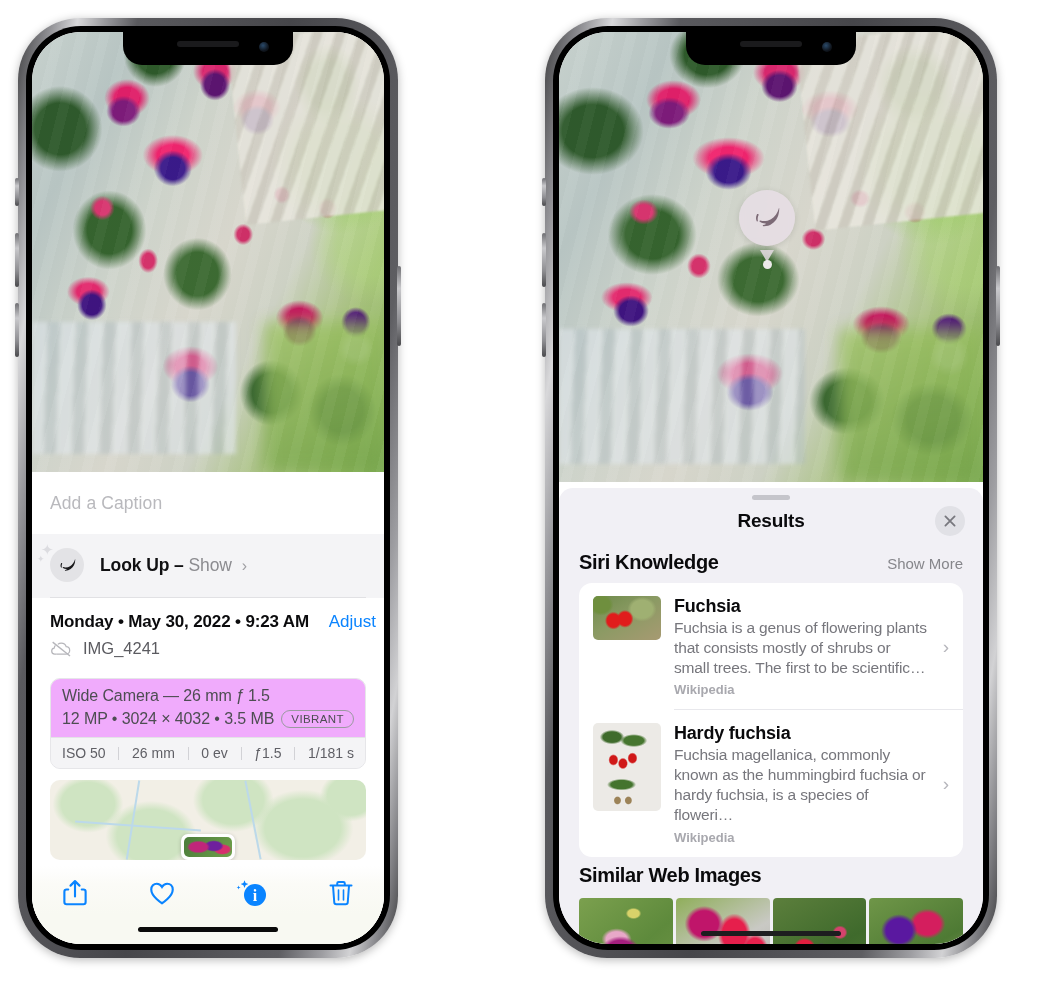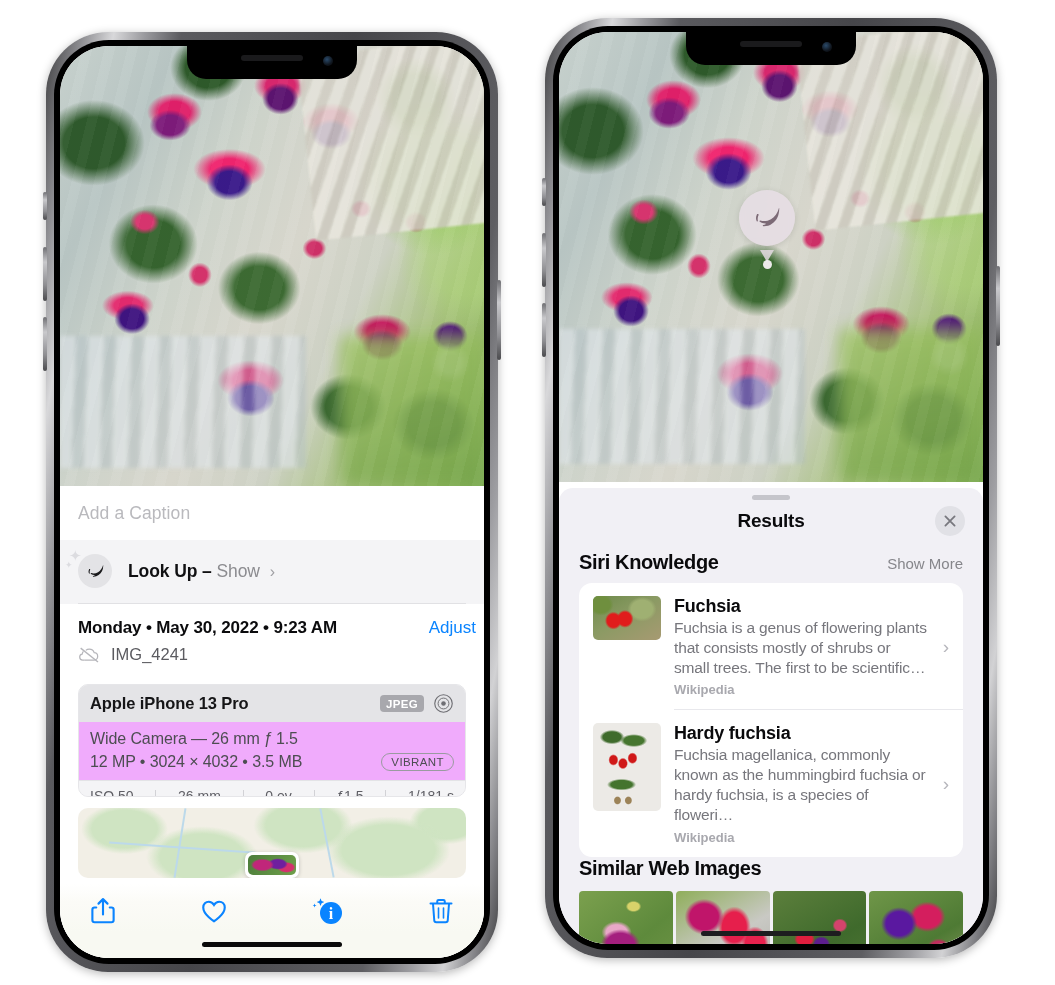--- a/index.html
+++ b/index.html
@@ -400,21 +400,21 @@
     height: 22px; display: flex; align-items: center; justify-content: center;
     z-index: 40;
   }
   .home-pill-dark { width: 140px; height: 5px; border-radius: 3px; background: #1d1d1f; }
 </style>
 </head>
 <body>
 
 <div class="stage">
 
-  <div class="phone" style="left:18px; top:32px; width:452px; height:940px;margin-left:28px;">
+  <div class="phone" style="left:18px; top:18px; width:380px; height:940px;">
     <div class="btn-side btn-left" style="top:160px; height:28px;"></div>
     <div class="btn-side btn-left" style="top:215px; height:54px;"></div>
     <div class="btn-side btn-left" style="top:285px; height:54px;"></div>
     <div class="btn-side btn-right" style="top:248px; height:80px;"></div>
 
     <div class="phone-inner">
       <div class="screen">
 
         <div class="notch">
           <div class="speaker"></div>
@@ -460,31 +460,20 @@
               <svg viewBox="0 0 28 22">
                 <path fill="none" stroke="#b6b6bb" stroke-width="1.5" d="M8.2 17.2h11.1c2.6 0 4.7-2 4.7-4.5 0-2.4-1.9-4.4-4.3-4.5-.7-2.6-3.1-4.5-6-4.5-1.6 0-3.1.6-4.2 1.6"></path>
                 <path fill="none" stroke="#b6b6bb" stroke-width="1.5" d="M6.6 6.6a6 6 0 0 0-1.5 3.2C3.3 10 2 11.6 2 13.5c0 2 1.6 3.7 3.6 3.7h2.6"></path>
                 <path fill="none" stroke="#b6b6bb" stroke-width="1.6" d="M3.2 2.6 24.4 19.6"></path>
               </svg>
               <div class="meta-fname">IMG_4241</div>
             </div>
           </div>
 
           <div class="cam-card">
-            <div class="cam-head">
-              <div class="cam-model">Apple iPhone 13 Pro</div>
-              <div class="cam-head-right">
-                <div class="fmt-tag">JPEG</div>
-                <svg class="aperture-icon" viewBox="0 0 24 24">
-                  <circle cx="12" cy="12" r="10" fill="none" stroke="#6e6e73" stroke-width="1.3"></circle>
-                  <circle cx="12" cy="12" r="6.2" fill="none" stroke="#6e6e73" stroke-width="1.1"></circle>
-                  <circle cx="12" cy="12" r="2.6" fill="#6e6e73"></circle>
-                </svg>
-              </div>
-            </div>
             <div class="cam-body">
               <div class="cam-lens">Wide Camera — 26 mm ƒ 1.5</div>
               <div class="cam-res-row">
                 <div class="cam-res">12 MP • 3024 × 4032 • 3.5 MB</div>
                 <div class="vibrant-pill">VIBRANT</div>
               </div>
             </div>
             <div class="exif-row">
               <div class="exif-item">ISO 50</div>
               <div class="exif-sep"></div>
@@ -606,21 +595,21 @@
               </div>
               <div class="ktext">
                 <div class="ktitle">Hardy fuchsia</div>
                 <div class="kdesc">Fuchsia magellanica, commonly known as the hummingbird fuchsia or hardy fuchsia, is a species of floweri…</div>
                 <div class="ksource">Wikipedia</div>
               </div>
               <div class="kchev">›</div>
             </div>
           </div>
 
-          <div class="sec-head" style="padding-top:0;padding-bottom:8px;">
+          <div class="sec-head" style="padding-top:7px;padding-bottom:8px;">
             <div class="sec-title">Similar Web Images</div>
           </div>
 
           <div class="img-strip">
             <div class="strip-img">
                 <div class="si1"></div>
               </div>
             <div class="strip-img">
                 <div class="si2"></div>
               </div>

